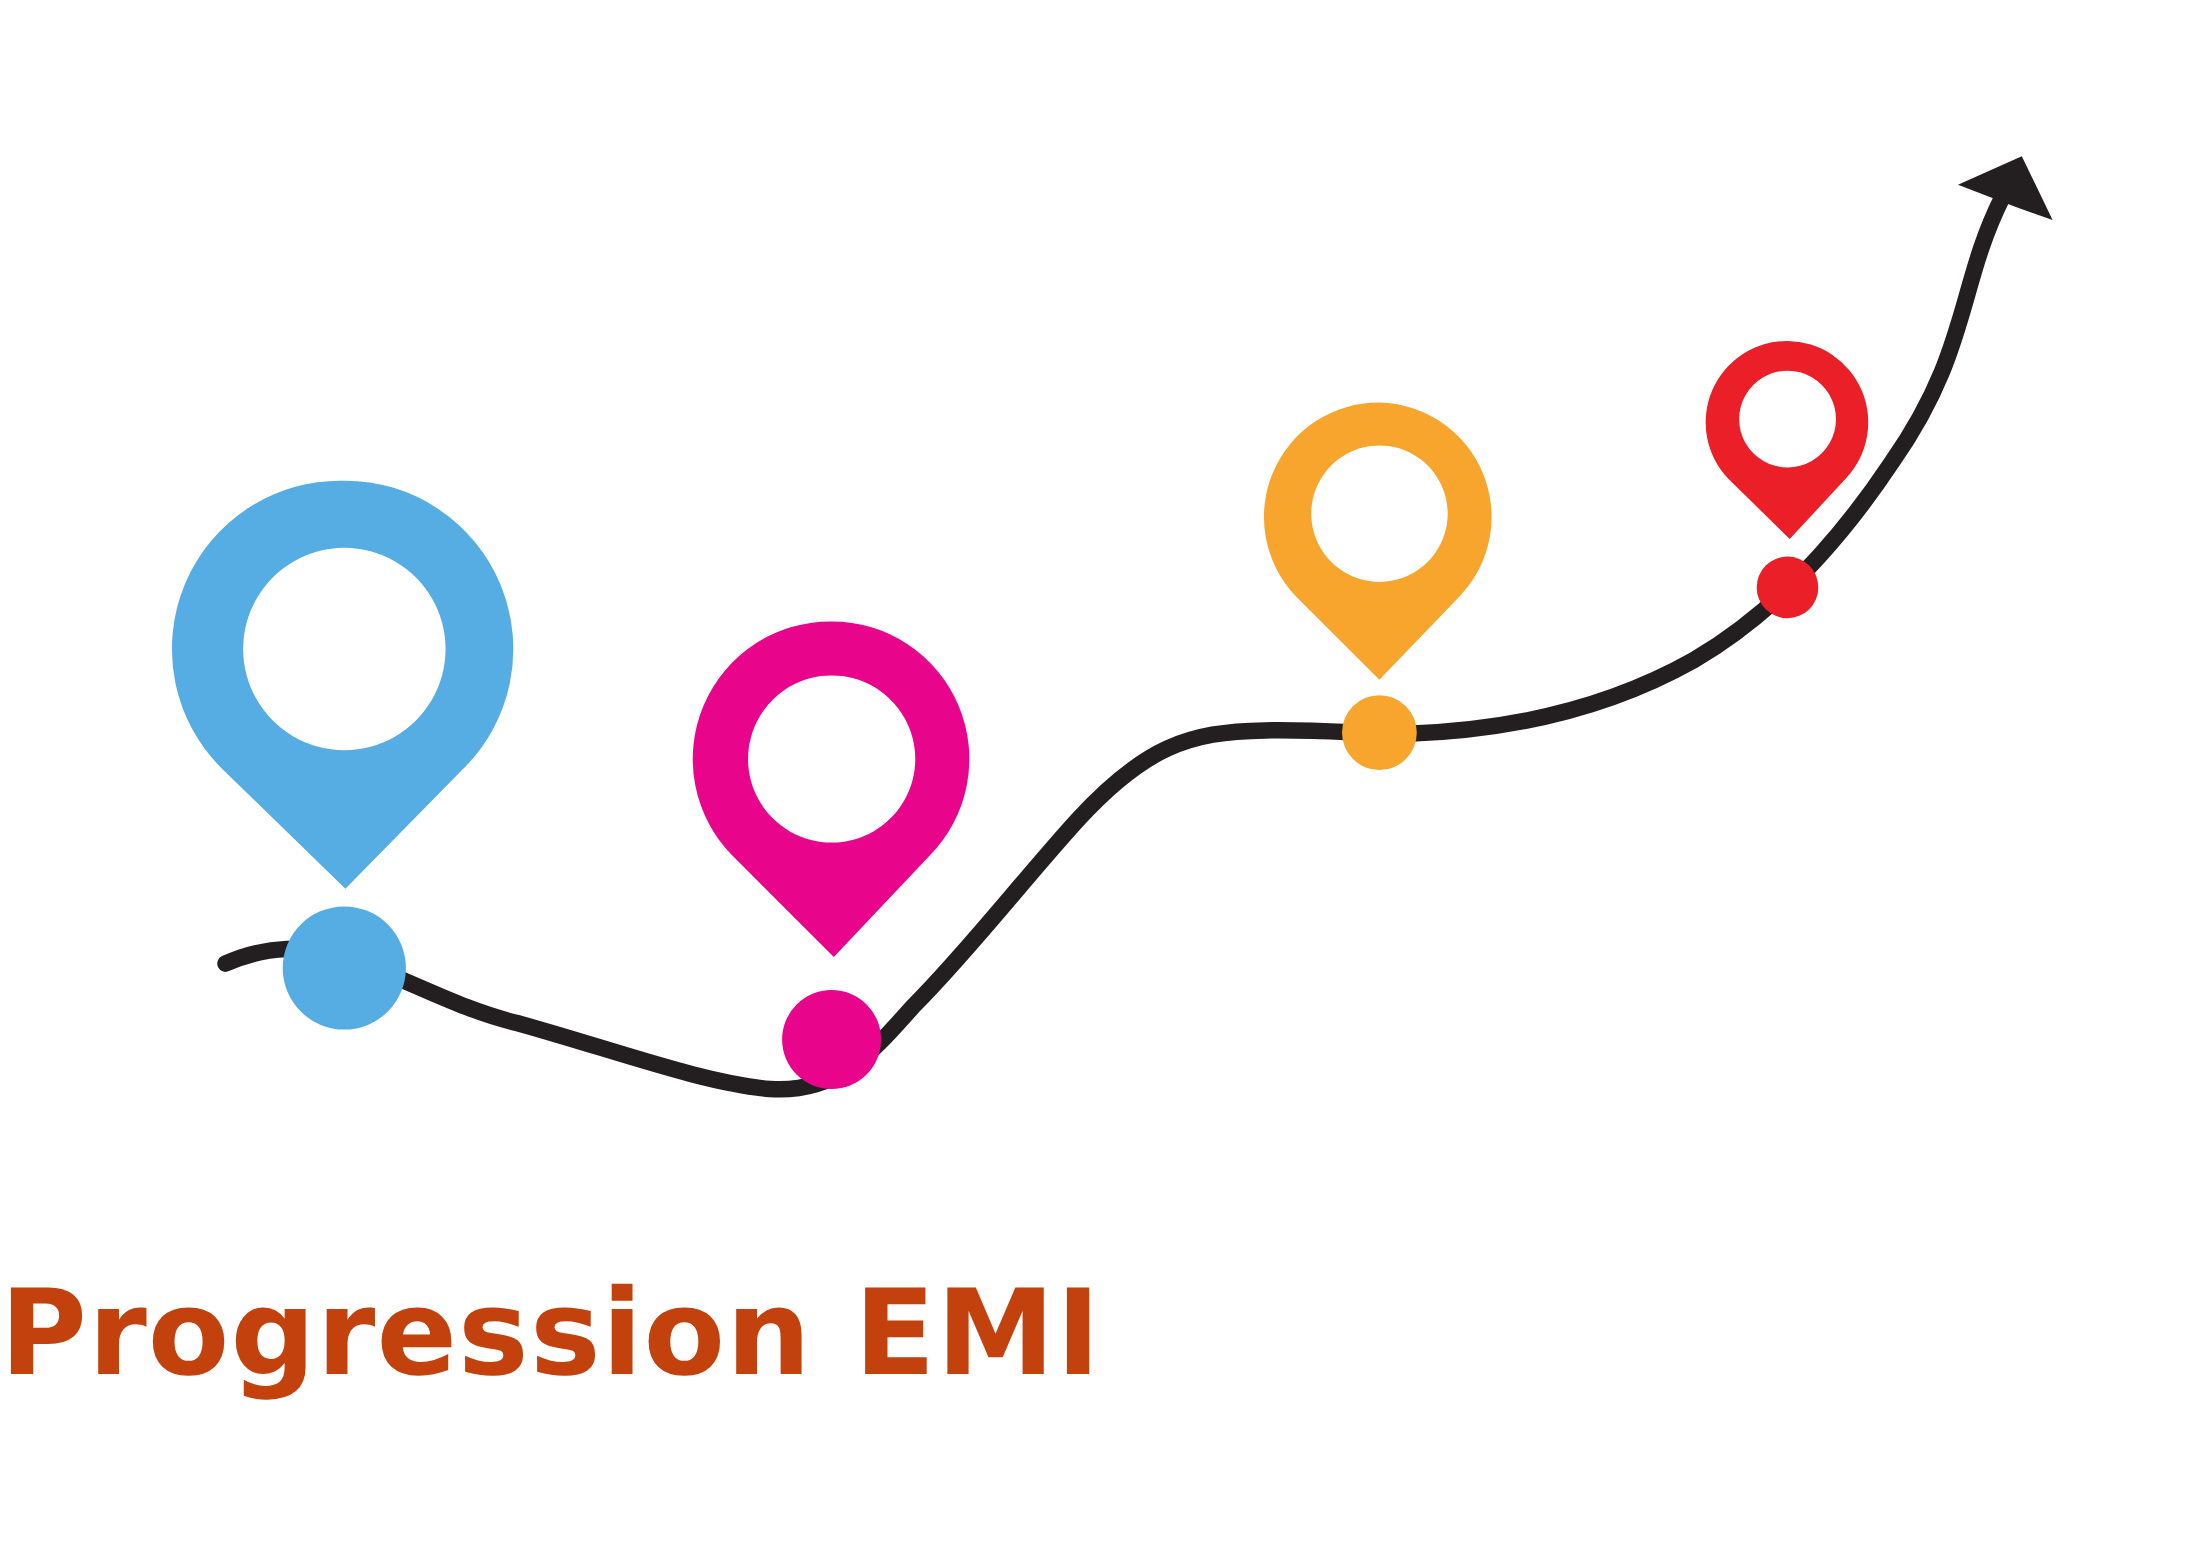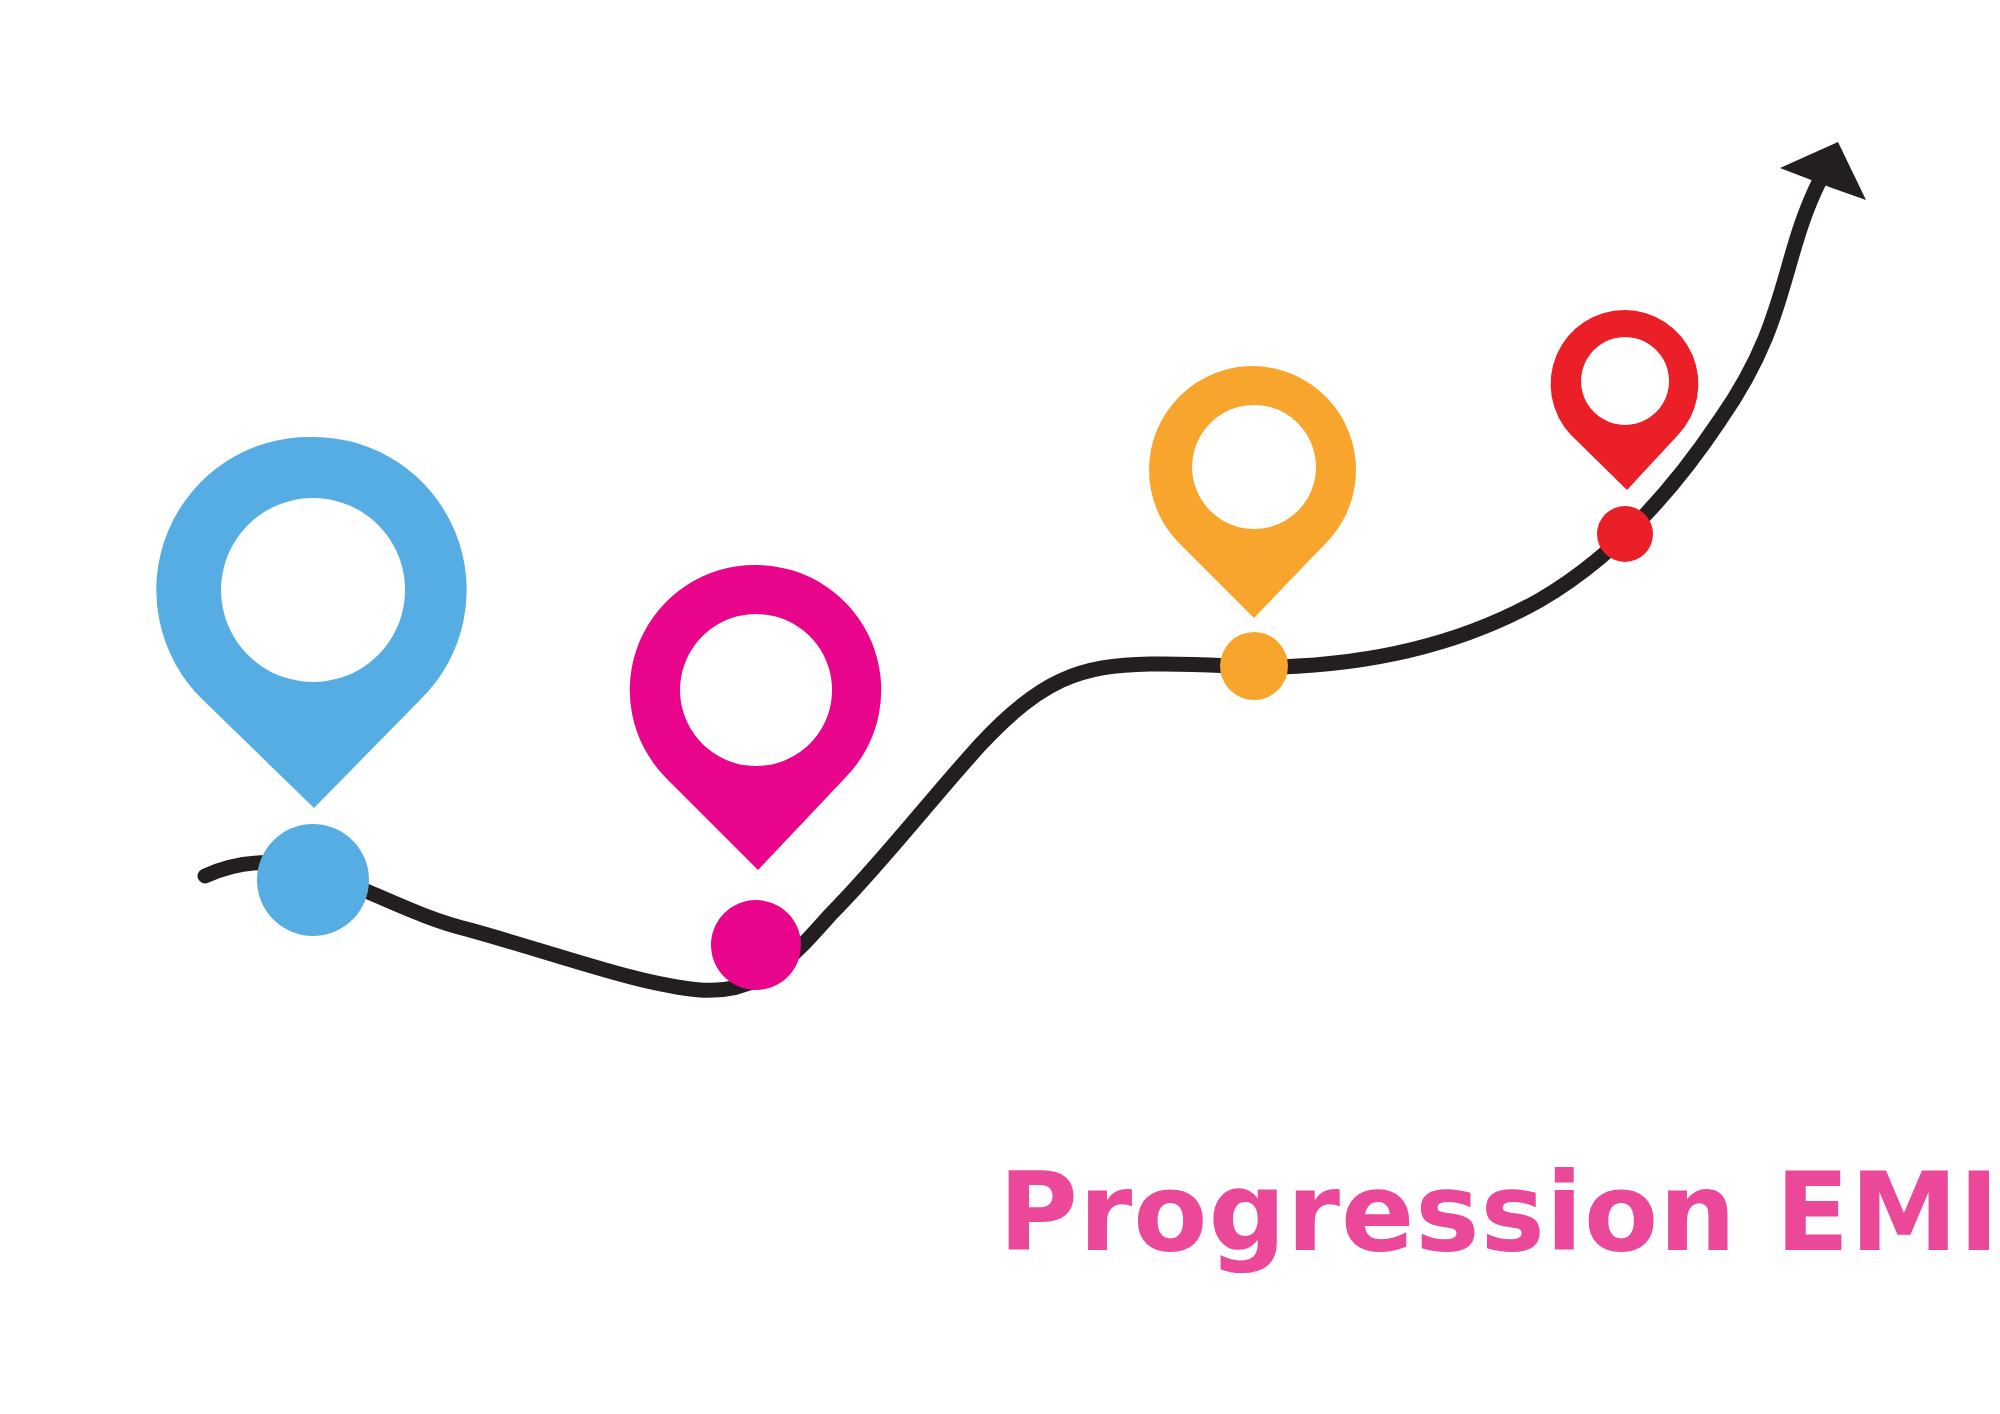--- a/index.html
+++ b/index.html
@@ -1,22 +1,22 @@
 <!DOCTYPE html>
 <html><head>
   <meta charset="utf-8">
   <style>
     html, body { margin: 0; padding: 0; background: #ffffff; }
     .canvas { position: relative; width: 2000px; height: 1414px; background: #ffffff; overflow: hidden; }
     svg.diagram { position: absolute; left: 0; top: 0; }
     .title {
       position: absolute; left: 0; width: 2000px; top: 1148px;
-      text-align: right;
+      text-align: left;
       font-family: "DejaVu Sans", "Liberation Sans", sans-serif;
-      font-weight: bold; font-size: 108px; color: #ec4899;
+      font-weight: bold; font-size: 108px; color: #c2410c;
       letter-spacing: 1px; line-height: 1.2;
     }
   </style>
 </head>
 <body>
 
 <div class="canvas">
   <svg class="diagram" width="2000" height="1414" viewBox="0 0 2000 1414">
 
     <path d="M 205 876

